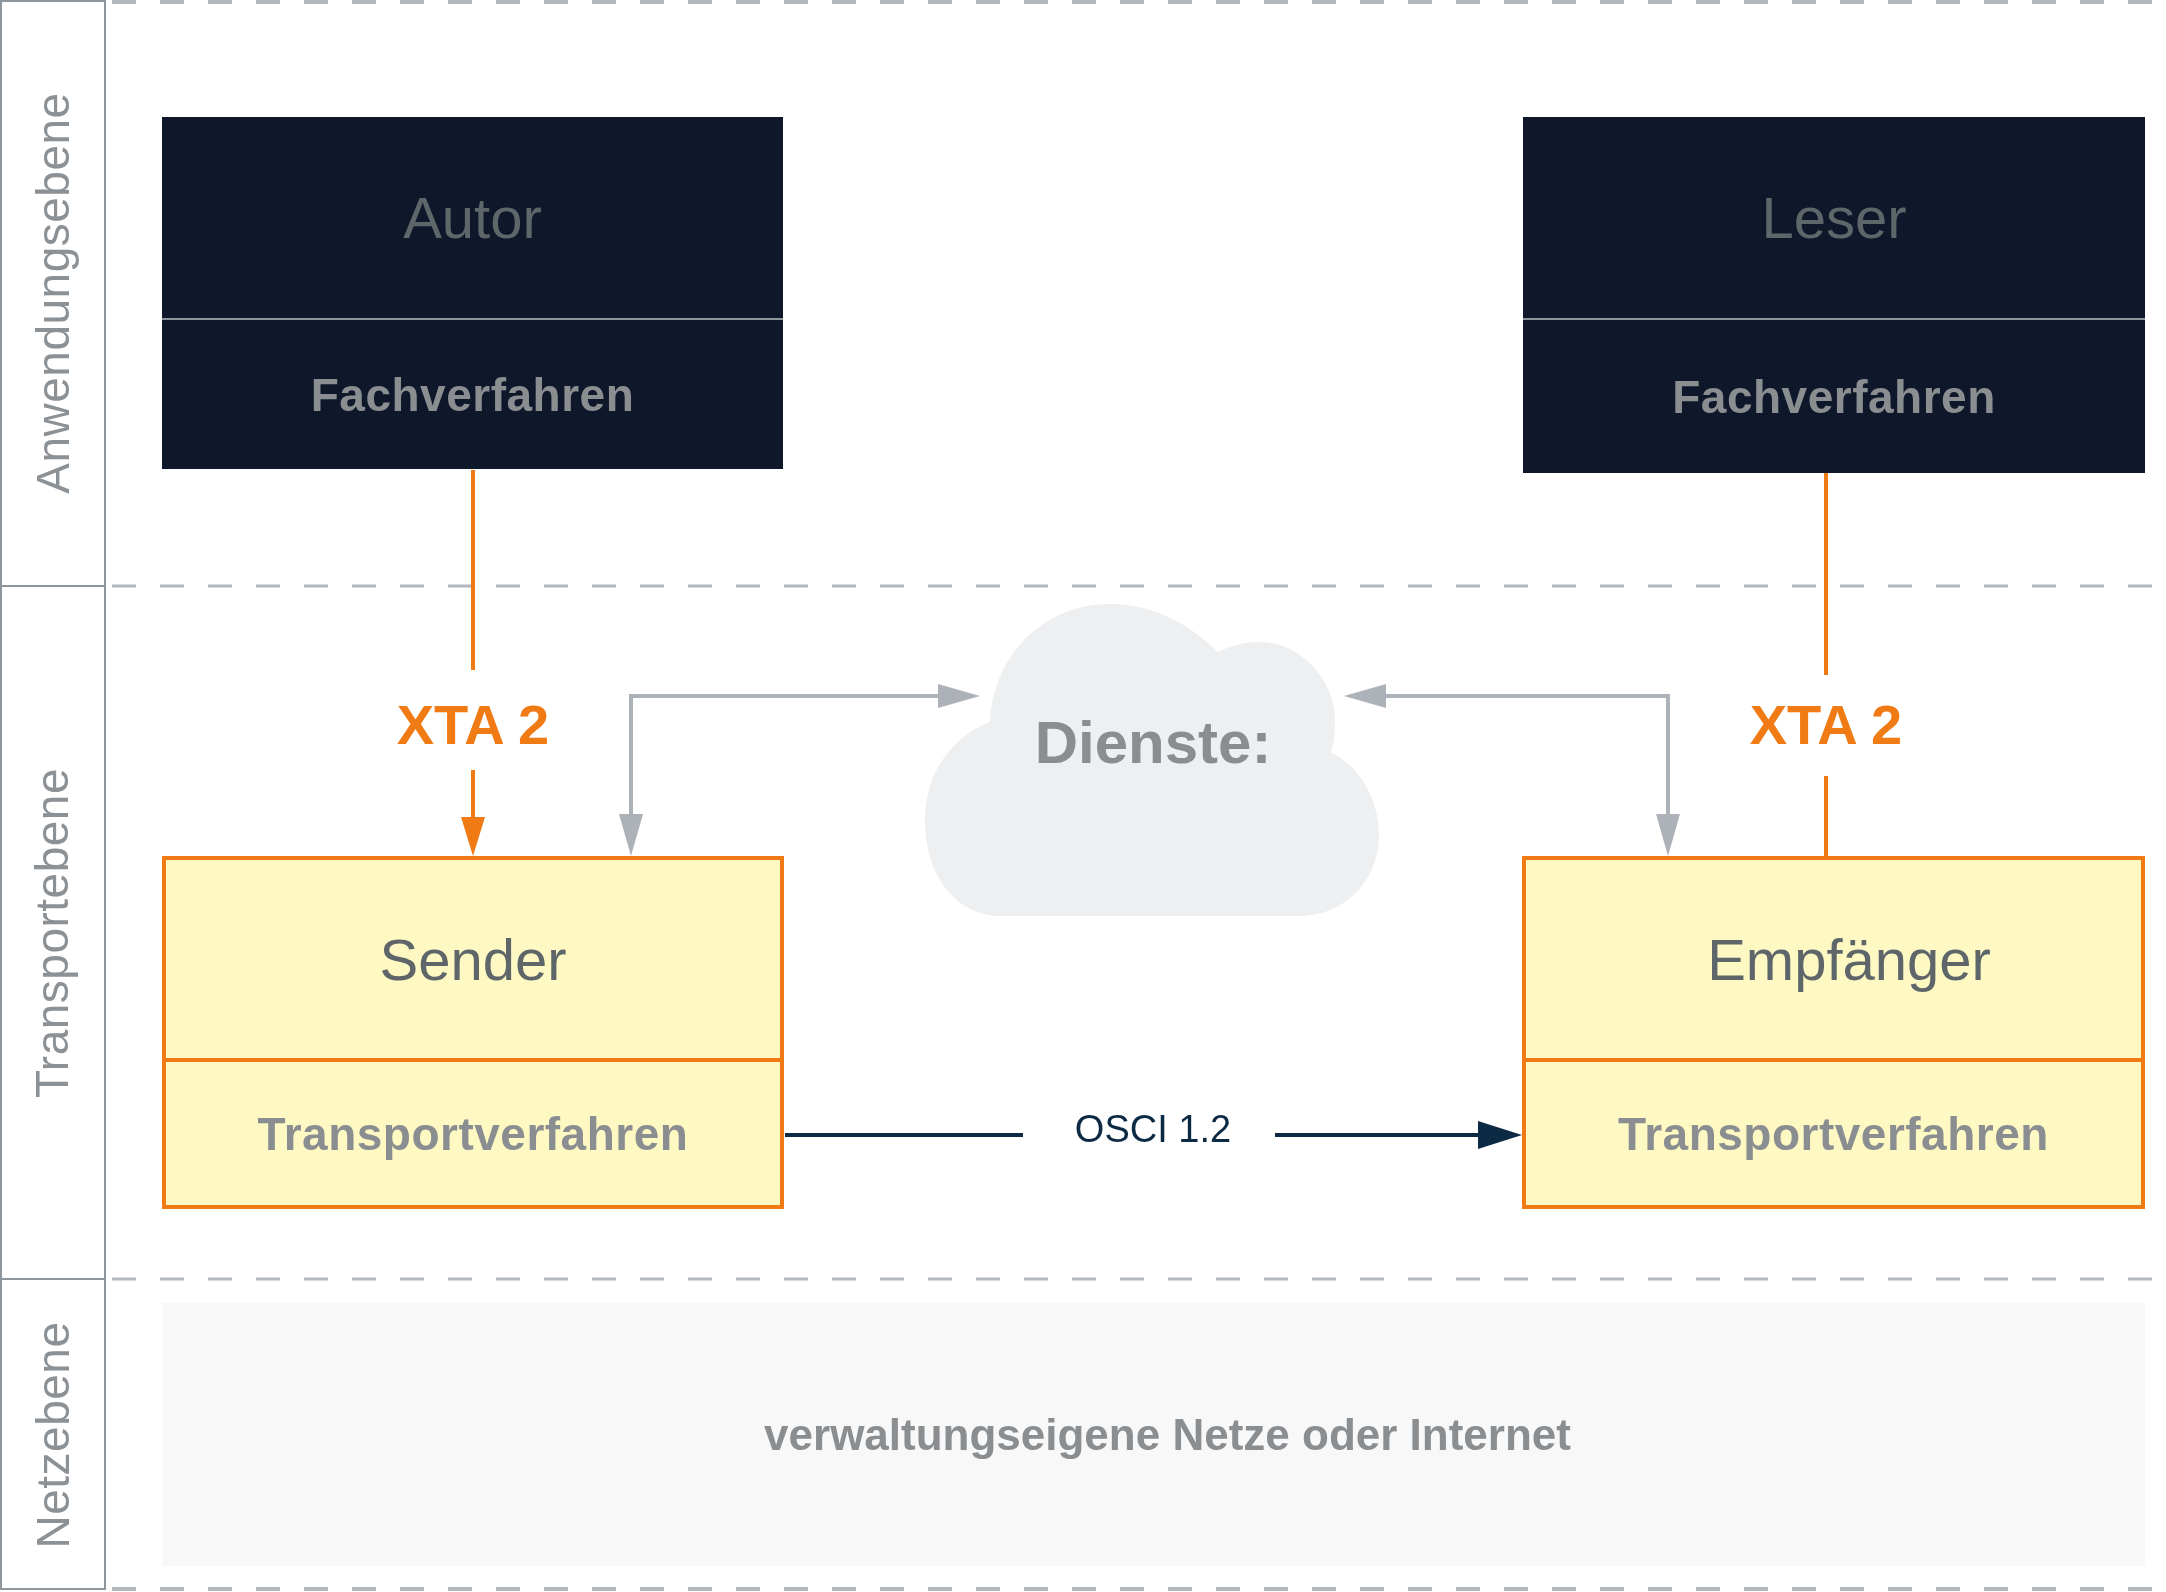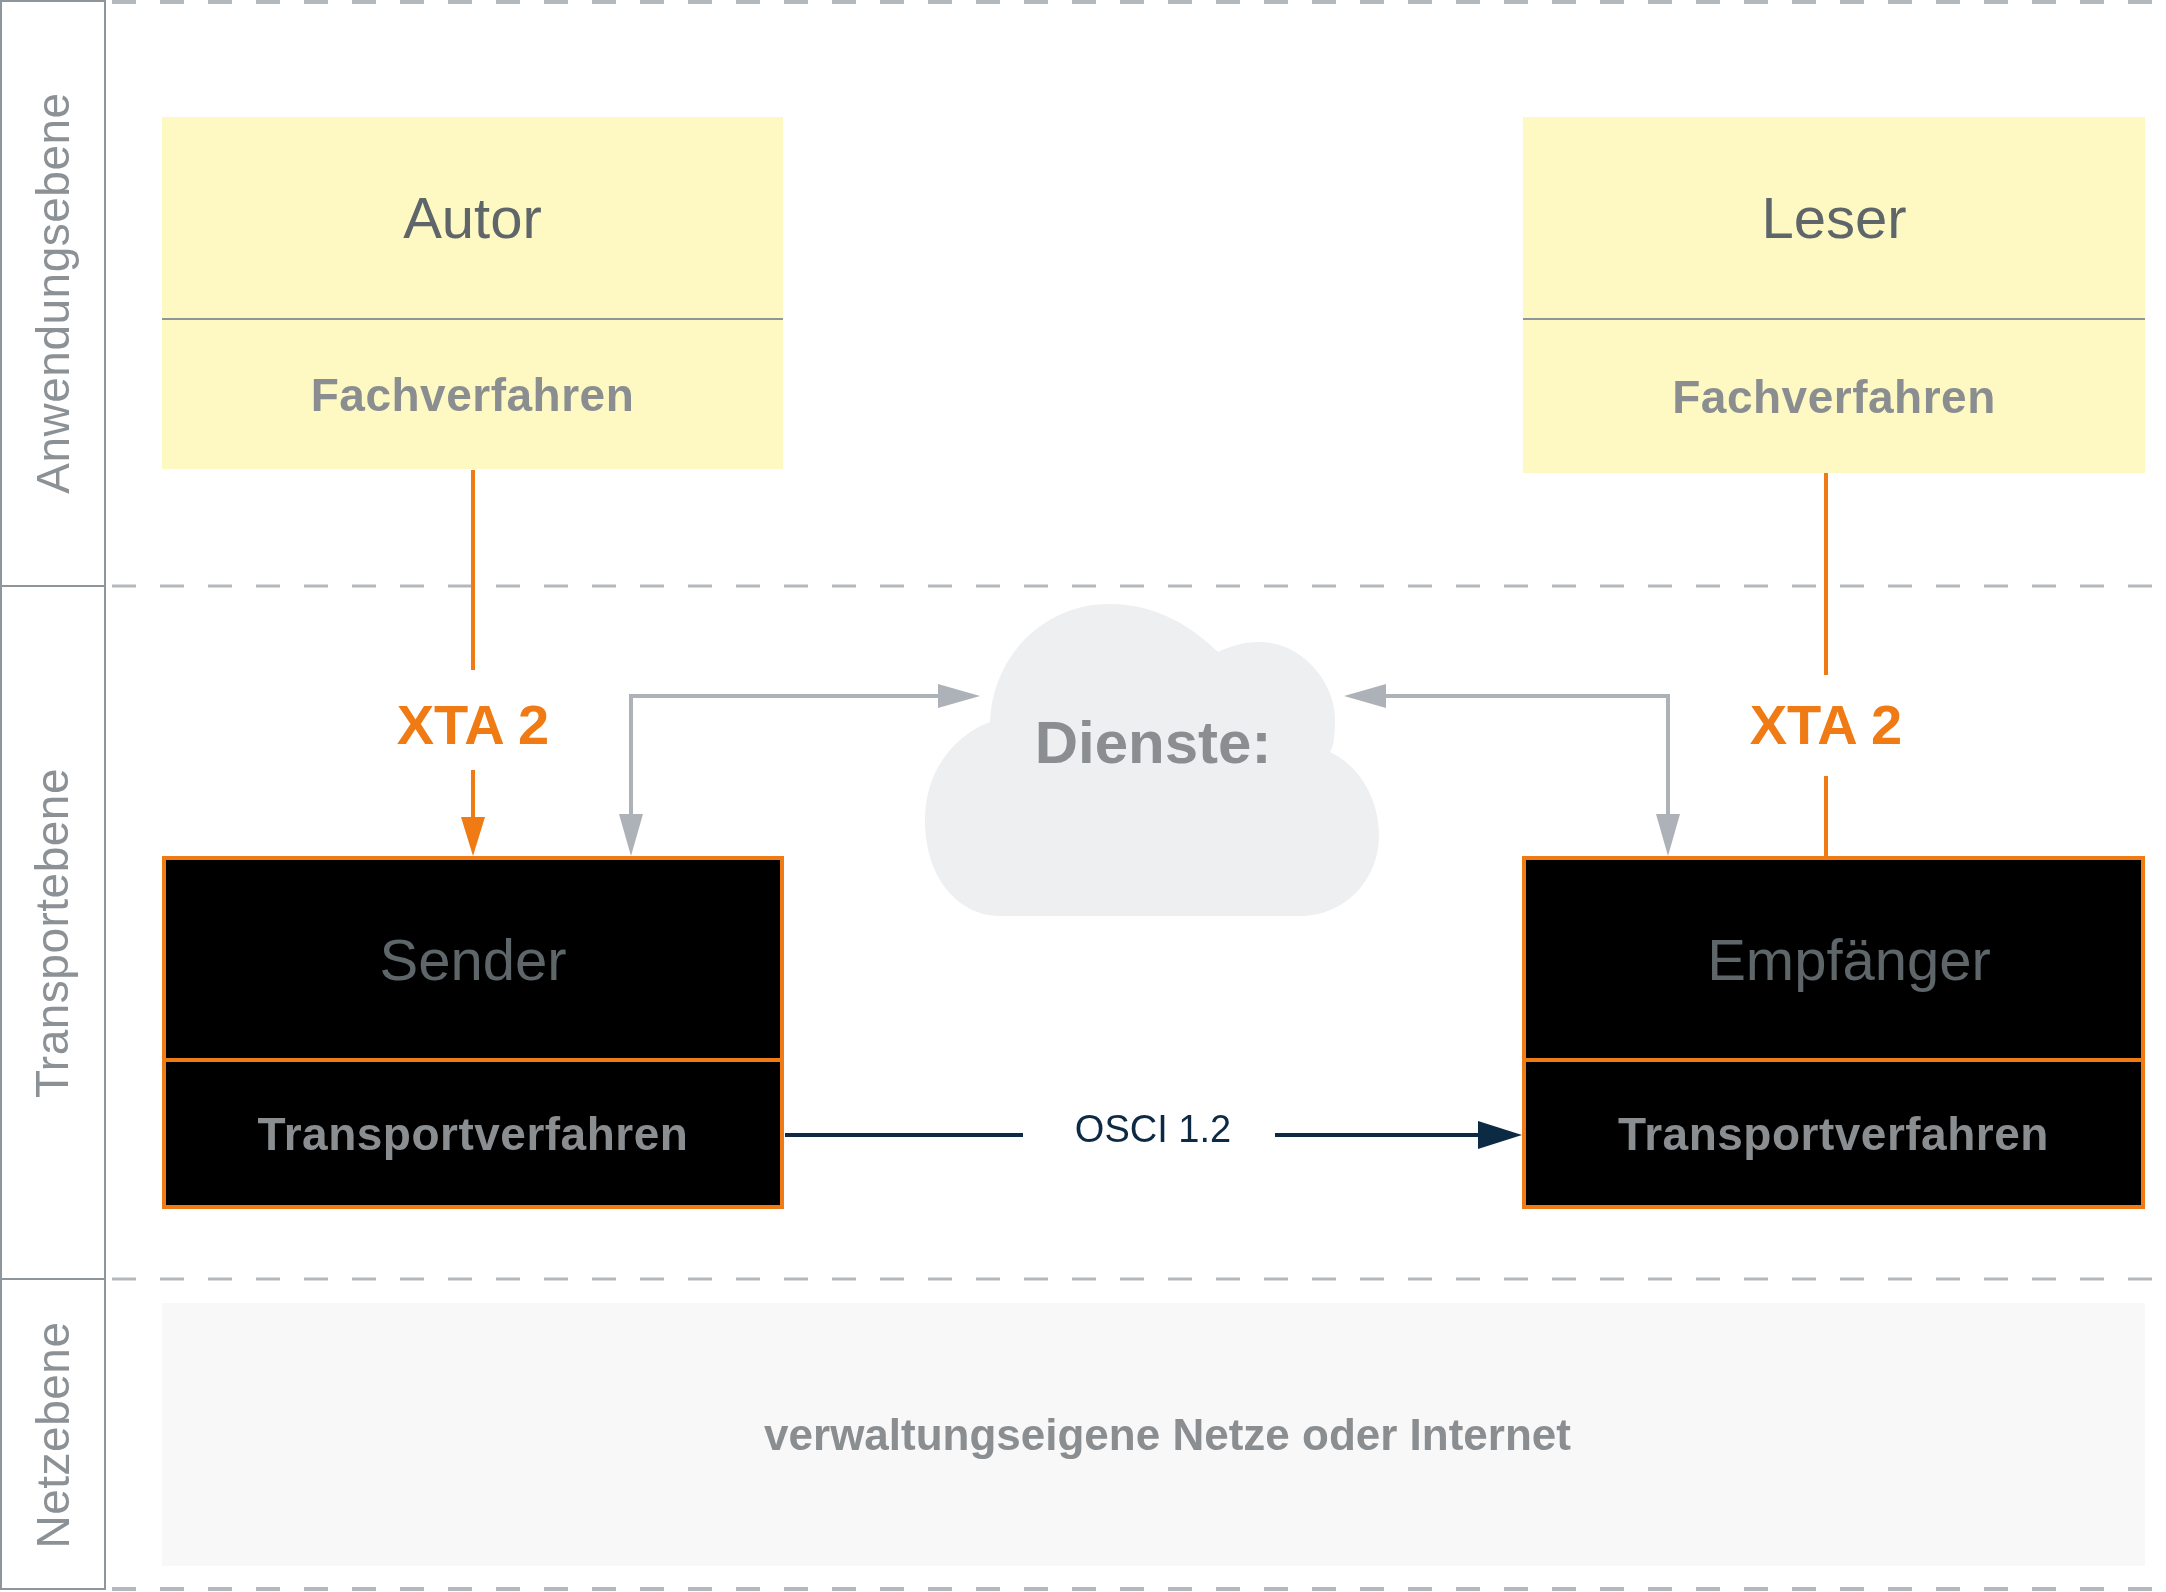--- a/index.html
+++ b/index.html
@@ -3,22 +3,22 @@
 <meta charset="utf-8">
 <style>
   html, body { margin:0; padding:0; background:#ffffff; }
   body { width:2166px; height:1592px; position:relative; overflow:hidden;
          font-family:"Liberation Sans", sans-serif; }
   .abs { position:absolute; }
   svg.layer { position:absolute; left:0; top:0; }
   .lane-label { position:absolute; left:0; width:105px; display:flex; align-items:center; justify-content:center; }
   .lane-label span { display:block; transform:rotate(-90deg); white-space:nowrap; font-size:46px; color:#8c9196; letter-spacing:0.5px; }
   .box { position:absolute; box-sizing:border-box; }
-  .gray-box { background:#fef9c3; }
-  .orange-box { border:4px solid #f07a14; background:#000000; }
+  .gray-box { background:#0f172a; }
+  .orange-box { border:4px solid #f07a14; background:#fef9c3; }
   .cell { position:absolute; left:0; right:0; display:flex; align-items:center; justify-content:center; }
   .title { font-size:58px; color:#5f666a; }
   .sub { font-size:46px; font-weight:bold; color:#8a8e91; letter-spacing:0.5px; }
   .xta { position:absolute; font-size:56px; font-weight:bold; color:#f07a14; transform:translateX(-50%); white-space:nowrap; }
   .osci { position:absolute; font-size:38px; color:#0d2a45; transform:translateX(-50%); white-space:nowrap; }
   .cloud-text { position:absolute; text-align:center; font-size:60px; font-weight:bold; color:#8a8e91; line-height:66px; transform:translateX(-50%); white-space:nowrap; }
   .net-text { font-size:44px; font-weight:bold; color:#8a8e91;margin-left:28px; }
 </style>
 </head>
 <body>

